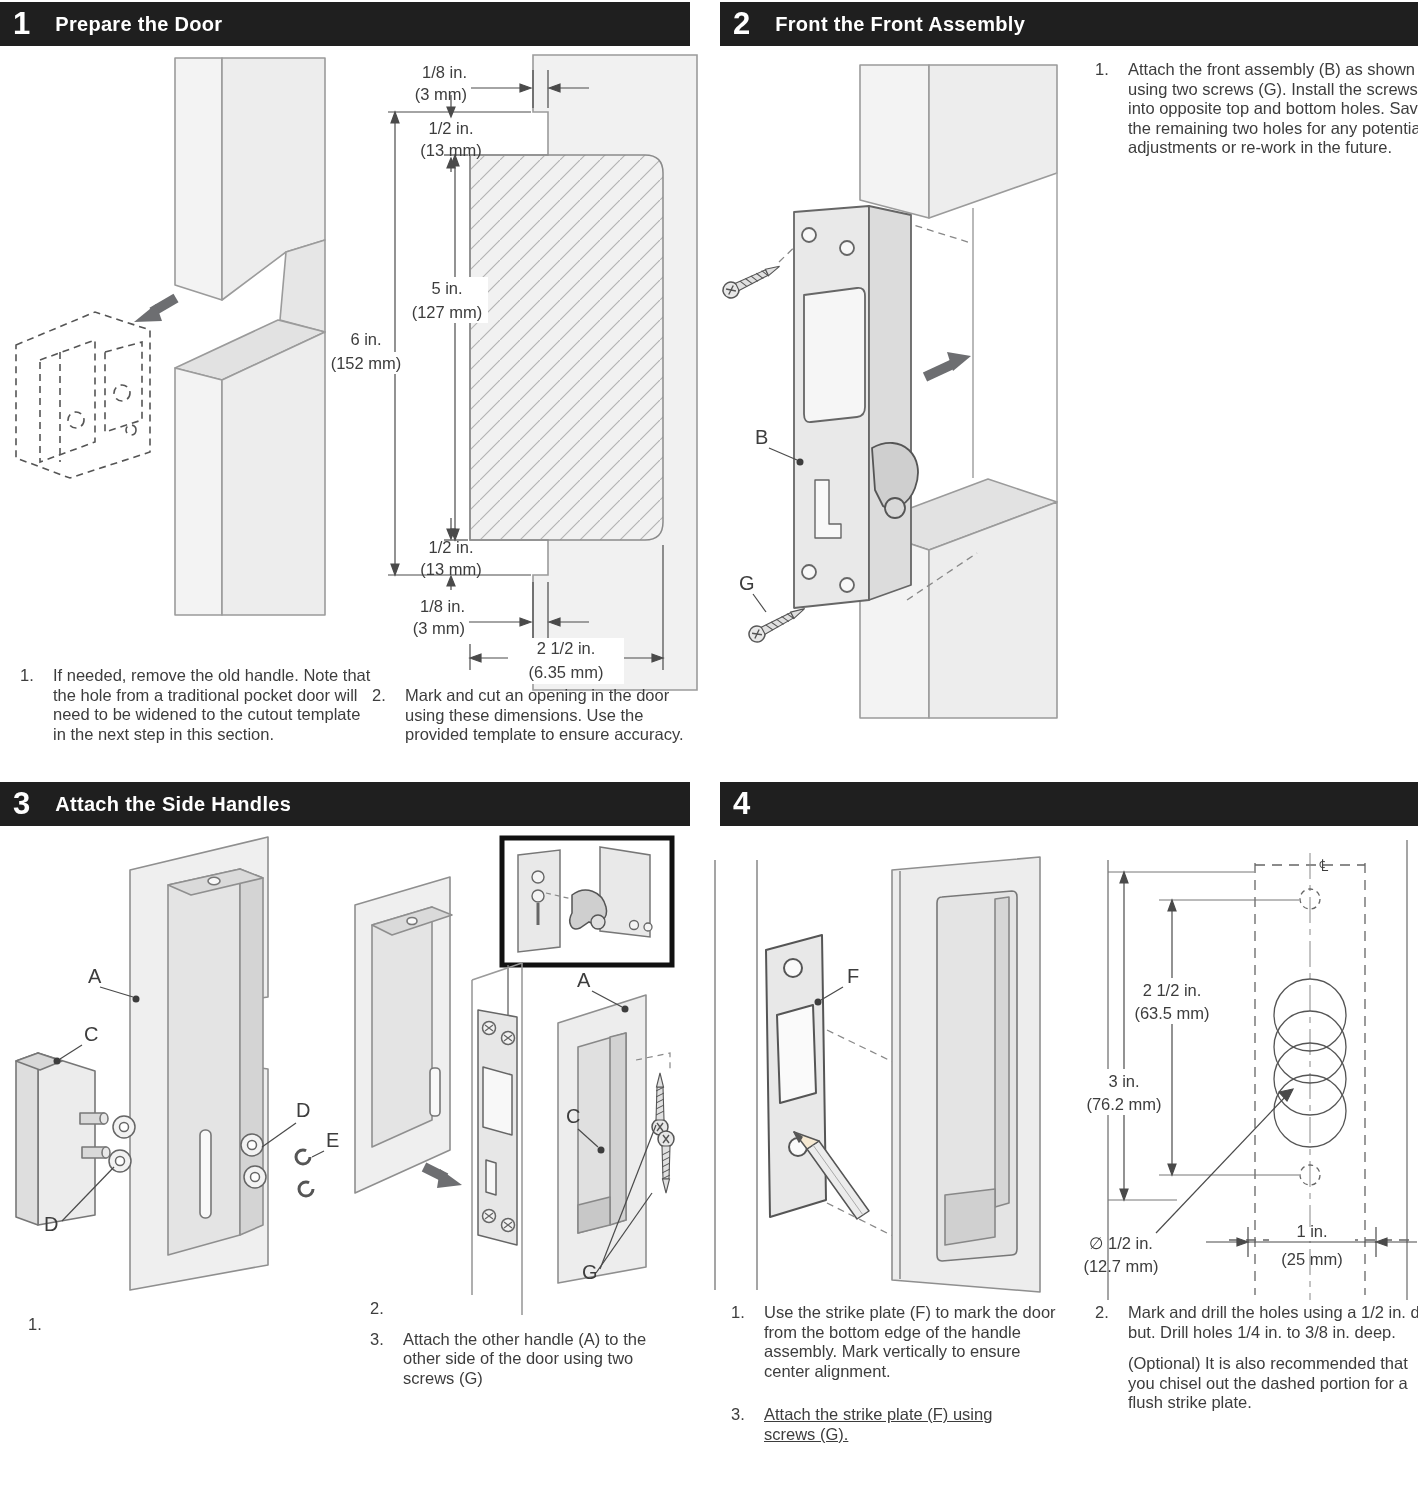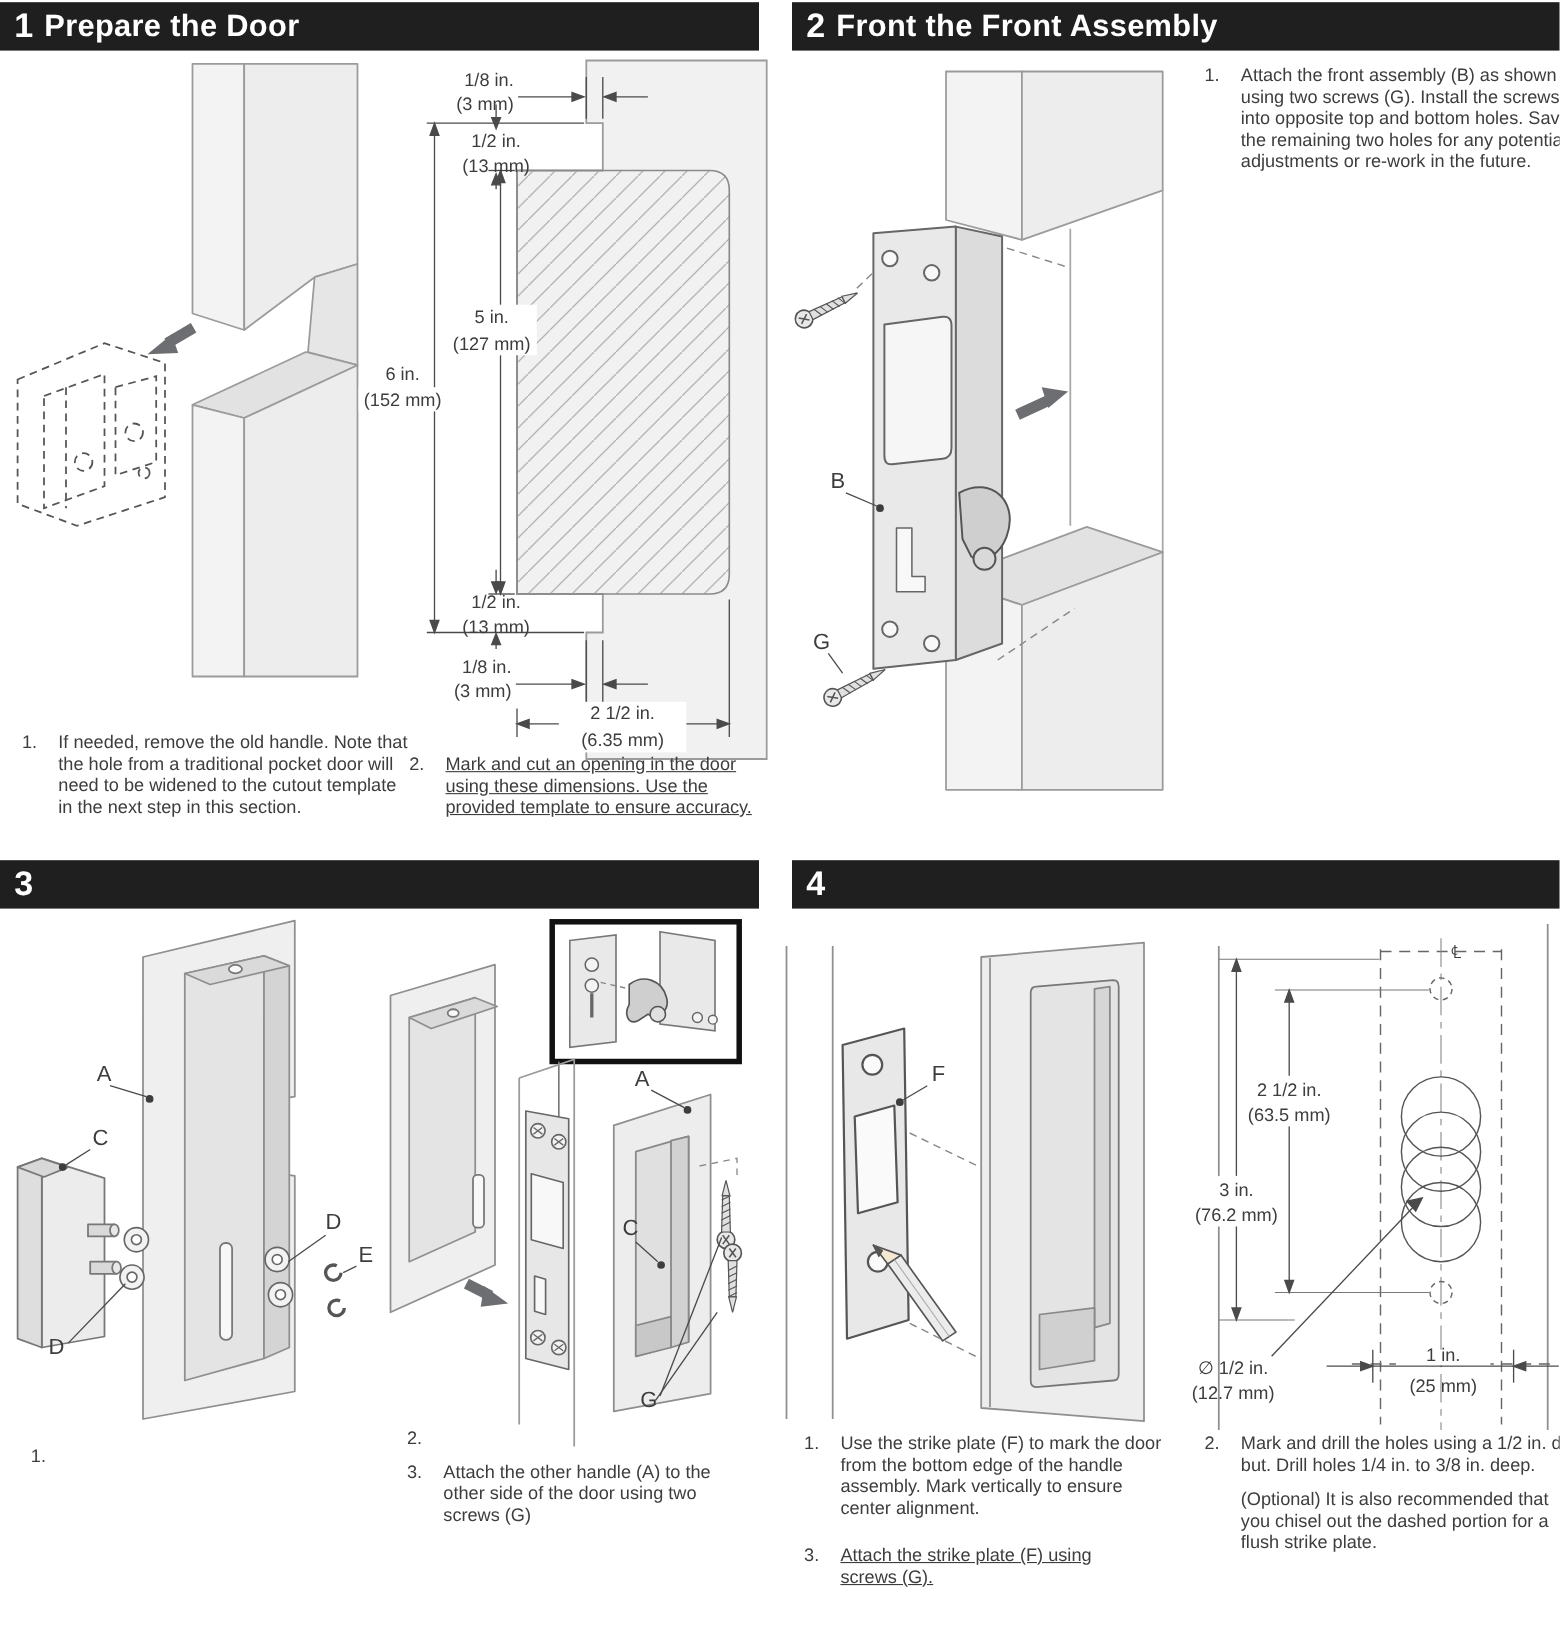--- a/index.html
+++ b/index.html
@@ -2,21 +2,21 @@
 <html><head>
 <meta charset="utf-8">
 <style>
   html,body{margin:0;padding:0;background:#fff;}
   .sheet{position:relative;width:1418px;height:1500px;background:#ffffff;
          font-family:"Liberation Sans",sans-serif;overflow:hidden;}
   .quad{position:absolute;}
   .hdr{position:absolute;display:flex;align-items:center;background:#1f1f1f;color:#fff;
        height:44px;font-weight:bold;}
   .hdr-num{font-size:31px;margin-left:13px;}
-  .hdr-title{font-size:28px;margin-left:10px;letter-spacing:.3px;}
+  .hdr-title{font-size:20px;margin-left:25px;letter-spacing:.3px;}
   .step{display:flex;font-size:16.5px;line-height:19.5px;color:#3d3d3d;}
   .step.abs{position:absolute;}
   .step-num{width:33px;flex:none;}
   .col{position:absolute;display:flex;flex-direction:column;}
   .note{font-size:16.5px;line-height:19.5px;color:#3d3d3d;padding-left:33px;}
   svg.diagram{position:absolute;left:0;top:0;}
   svg text{font-family:"Liberation Sans",sans-serif;fill:#3d3d3d;}
   .dim{font-size:16.5px;}
   .plabel{font-size:20px;}
 </style>
@@ -133,21 +133,21 @@
         <text class="dim" x="566" y="678" text-anchor="middle">(6.35 mm)</text>
       </g>
     </svg>
 
     <div class="step abs" style="left:20px;top:666px;width:355px;">
       <span class="step-num">1.</span>
       <span class="step-text" style="width:320px;">If needed, remove the old handle. Note that the hole from a traditional pocket door will need to be widened to the cutout template in the next step in this section.</span>
     </div>
     <div class="step abs" style="left:372px;top:686px;width:320px;">
       <span class="step-num">2.</span>
-      <span class="step-text" style="width:282px;text-decoration:underline;">Mark and cut an opening in the door using these dimensions. Use the provided template to ensure accuracy.</span>
+      <span class="step-text" style="width:282px;">Mark and cut an opening in the door using these dimensions. Use the provided template to ensure accuracy.</span>
     </div>
   </div>
 
   <div class="quad" style="left:709px;top:0;width:709px;height:775px;">
     <div class="hdr" style="left:11px;top:2px;width:698px;">
       <span class="hdr-num">2</span>
       <span class="hdr-title">Front the Front Assembly</span>
     </div>
 
     <svg class="diagram" viewBox="0 0 709 775" width="709" height="775">
@@ -208,20 +208,21 @@
 
     <div class="step abs" style="left:386px;top:60px;width:355px;">
       <span class="step-num">1.</span>
       <span class="step-text" style="width:320px;">Attach the front assembly (B) as shown using two screws (G). Install the screws (G) into opposite top and bottom holes. Save the remaining two holes for any potential adjustments or re-work in the future.</span>
     </div>
   </div>
 
   <div class="quad" style="left:0;top:775px;width:709px;height:725px;">
     <div class="hdr" style="left:0;top:7px;width:690px;">
       <span class="hdr-num">3</span>
+      <span class="hdr-title">Attach the Side Handles</span>
     </div>
 
     <svg class="diagram" viewBox="0 0 709 725" width="709" height="725" style="top:0;">
 
       <g stroke="#8f8f8f" stroke-width="1.6" stroke-linejoin="round">
         <path d="M130,95 L268,62 L268,222 L234,227 L234,289 L268,294 L268,490 L130,515 Z" fill="#efefef"></path>
         <polygon points="168,110 240,94 240,460 168,480" fill="#e4e4e4"></polygon>
         <polygon points="240,94 263,103 263,450 240,460" fill="#d4d4d4"></polygon>
         <polygon points="168,110 240,94 263,103 191,120" fill="#dadada"></polygon>
         <ellipse cx="214" cy="106" rx="6" ry="3.8" fill="#f8f8f8" stroke="#777"></ellipse>

